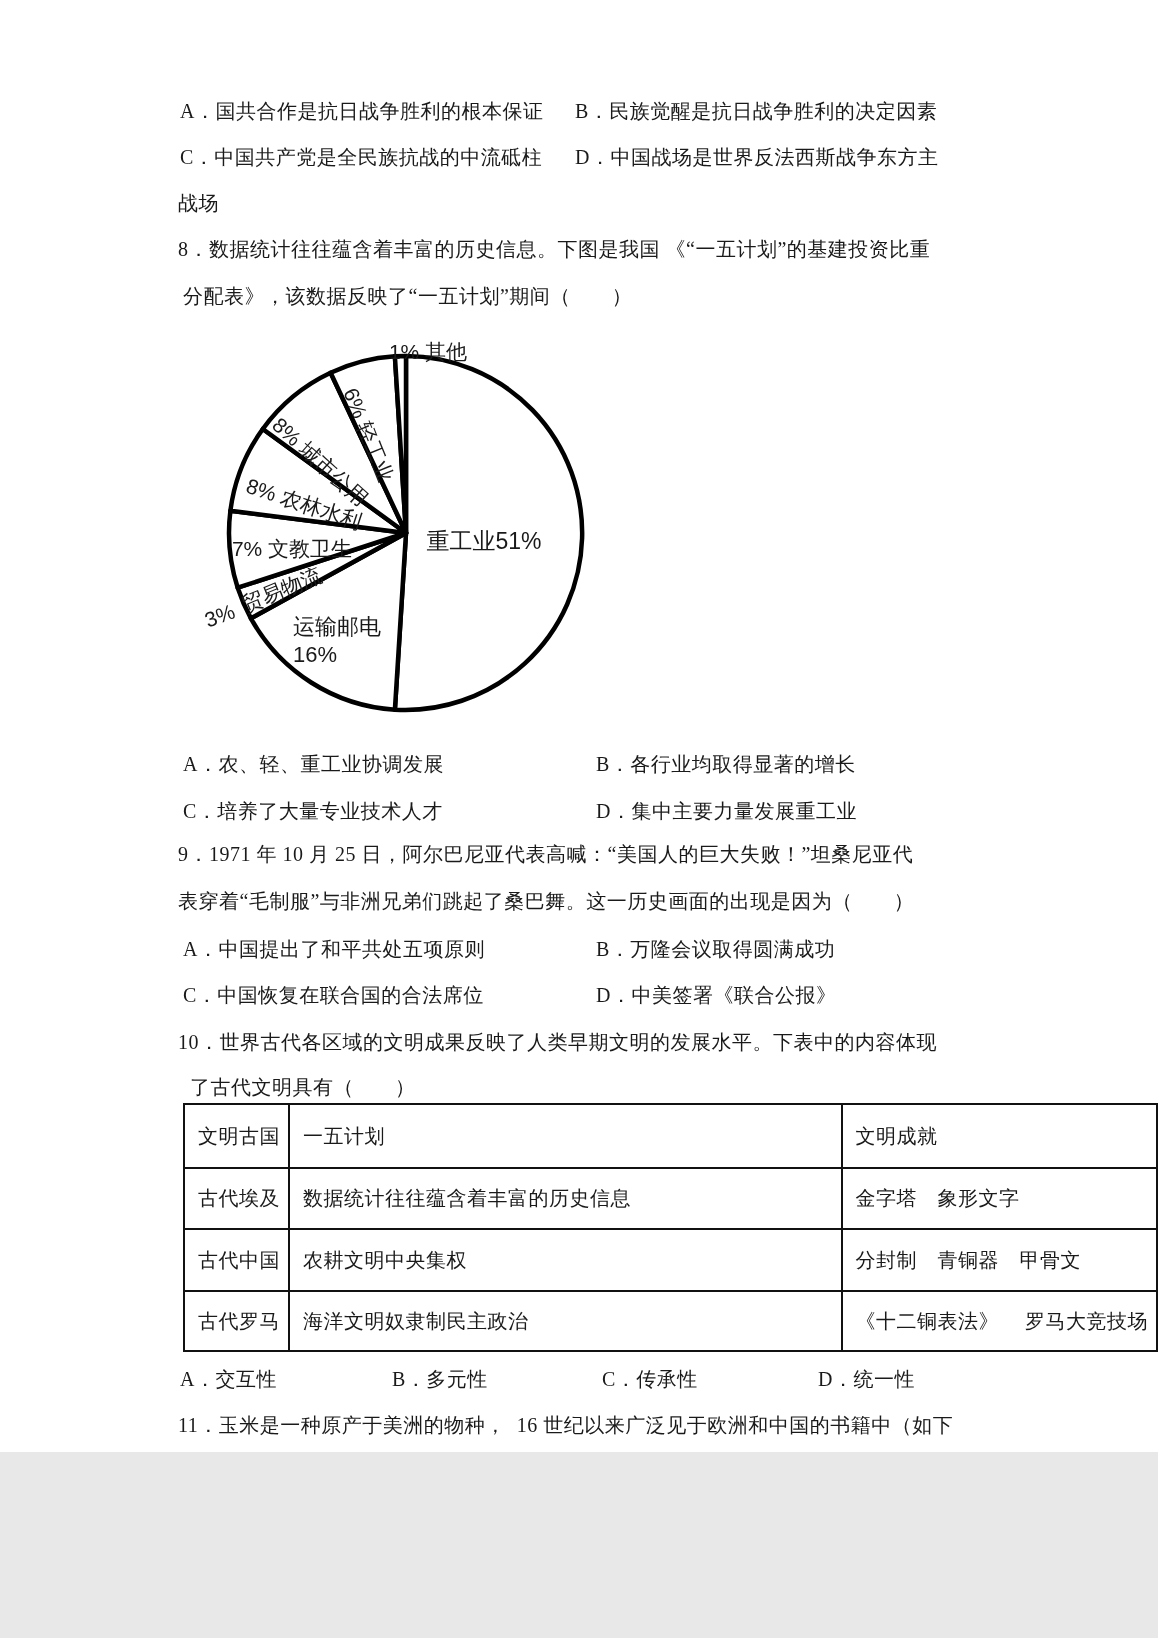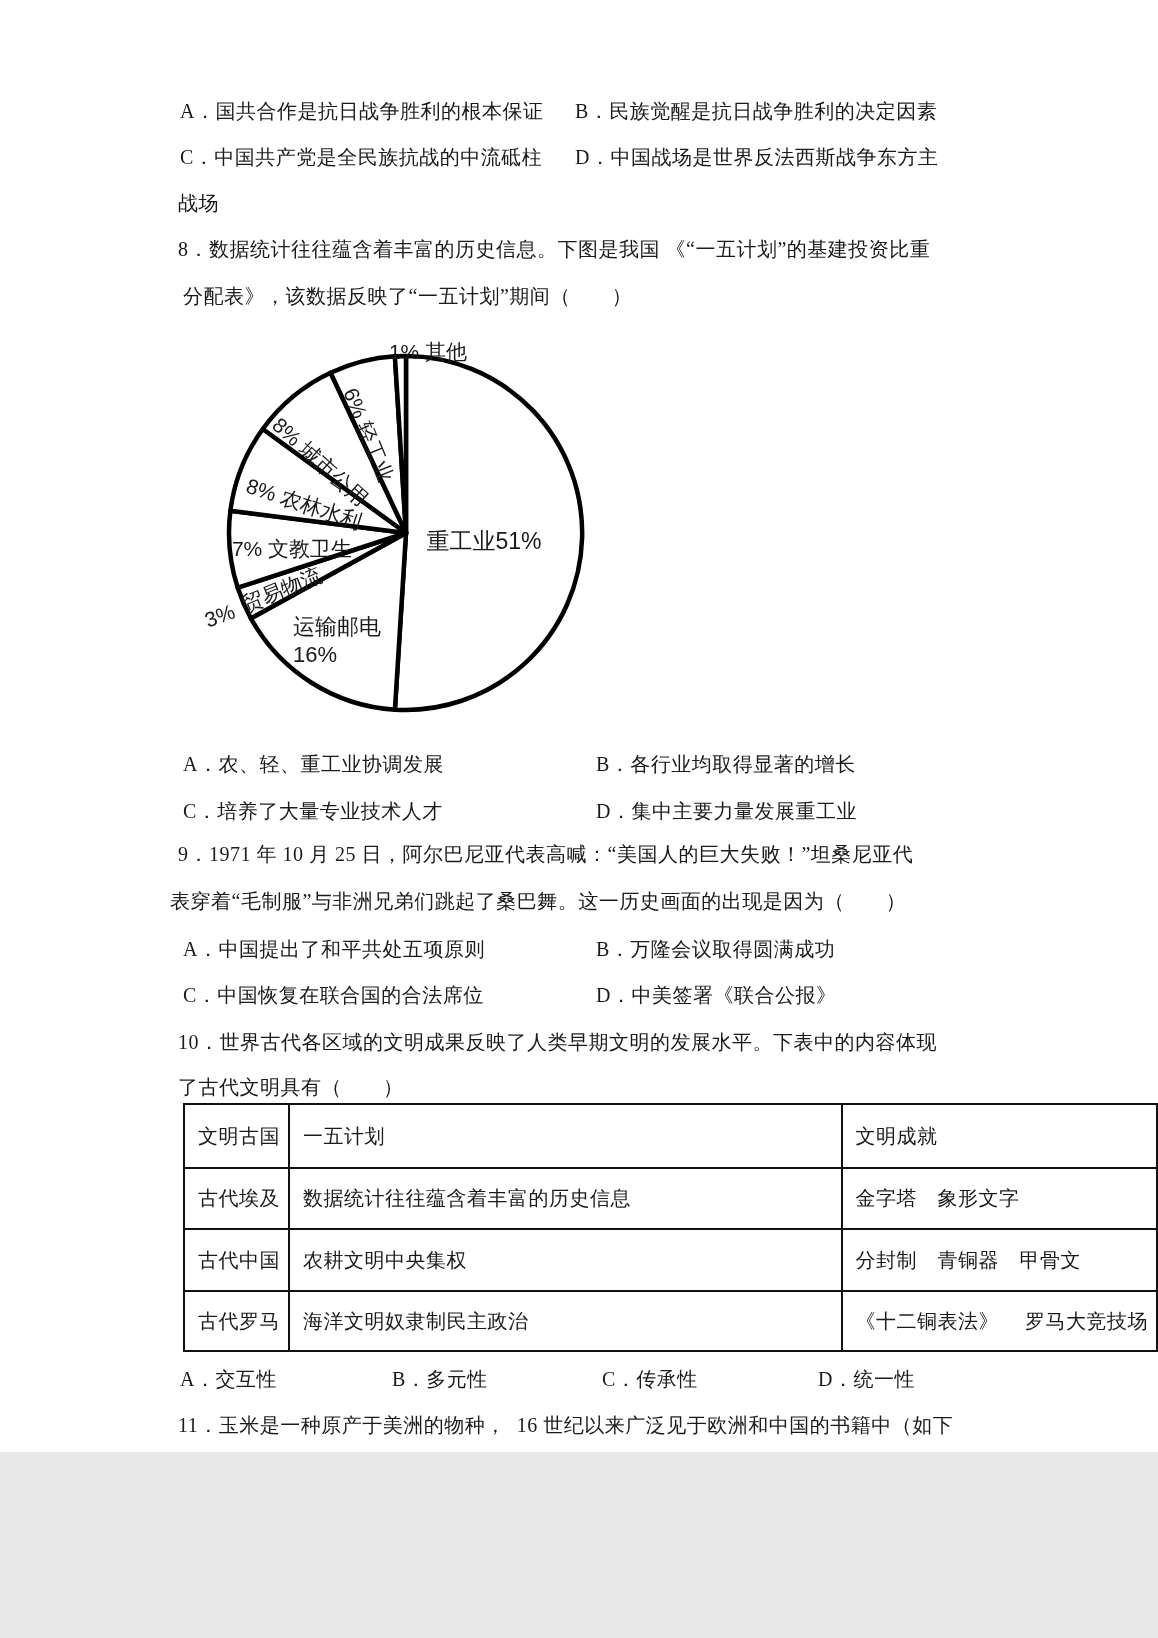--- a/index.html
+++ b/index.html
@@ -77,28 +77,28 @@
         <text x="258" y="34" font-size="21" text-anchor="middle" fill="#1a1a1a" font-family="&quot;Liberation Sans&quot;,&quot;DejaVu Sans&quot;,sans-serif">1% 其他</text>
       </svg>
   </div>
 
   <span class="ln" style="left:183px;top:751px">A．农、轻、重工业协调发展</span>
   <span class="ln" style="left:596px;top:751px">B．各行业均取得显著的增长</span>
   <span class="ln" style="left:183px;top:798px">C．培养了大量专业技术人才</span>
   <span class="ln" style="left:596px;top:798px">D．集中主要力量发展重工业</span>
 
   <span class="ln" style="left:178px;top:841px">9．1971 年 10 月 25 日，阿尔巴尼亚代表高喊：“美国人的巨大失败！”坦桑尼亚代</span>
-  <span class="ln" style="left:170px;top:888px">表穿着“毛制服”与非洲兄弟们跳起了桑巴舞。这一历史画面的出现是因为（　　）</span>
+  <span class="ln" style="left:178px;top:888px">表穿着“毛制服”与非洲兄弟们跳起了桑巴舞。这一历史画面的出现是因为（　　）</span>
   <span class="ln" style="left:183px;top:936px">A．中国提出了和平共处五项原则</span>
   <span class="ln" style="left:596px;top:936px">B．万隆会议取得圆满成功</span>
   <span class="ln" style="left:183px;top:982px">C．中国恢复在联合国的合法席位</span>
   <span class="ln" style="left:596px;top:982px">D．中美签署《联合公报》</span>
 
   <span class="ln" style="left:178px;top:1029px">10．世界古代各区域的文明成果反映了人类早期文明的发展水平。下表中的内容体现</span>
-  <span class="ln" style="left:178px;top:1074px">了古代文明具有（　　）</span>
+  <span class="ln" style="left:190px;top:1074px">了古代文明具有（　　）</span>
 
   <table class="qtable">
     <colgroup>
         <col style="width:105px">
         <col style="width:557px">
         <col style="width:140px">
       </colgroup>
     <tbody>
         <tr style="height:64px">
       <td>文明古国</td>

